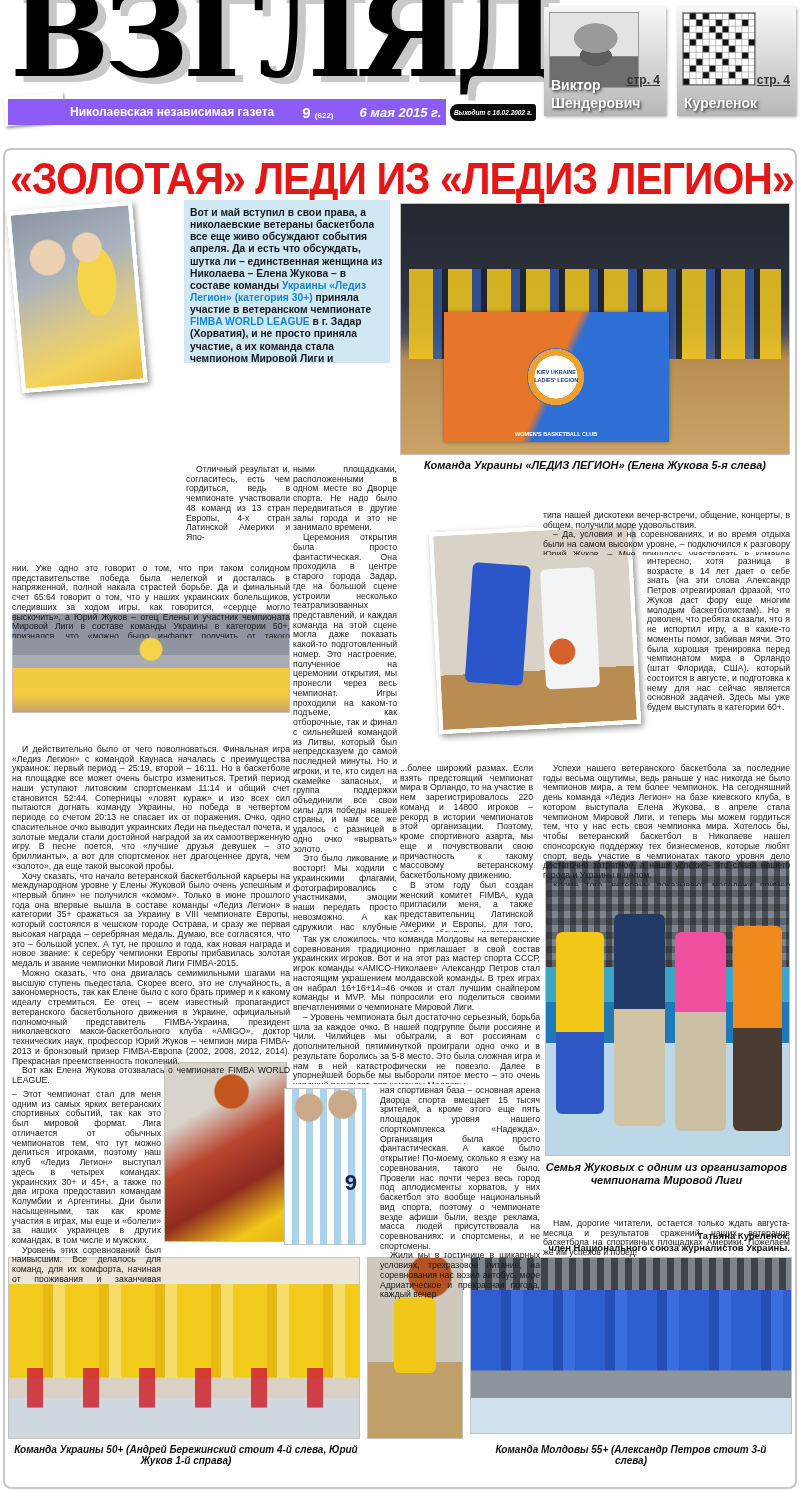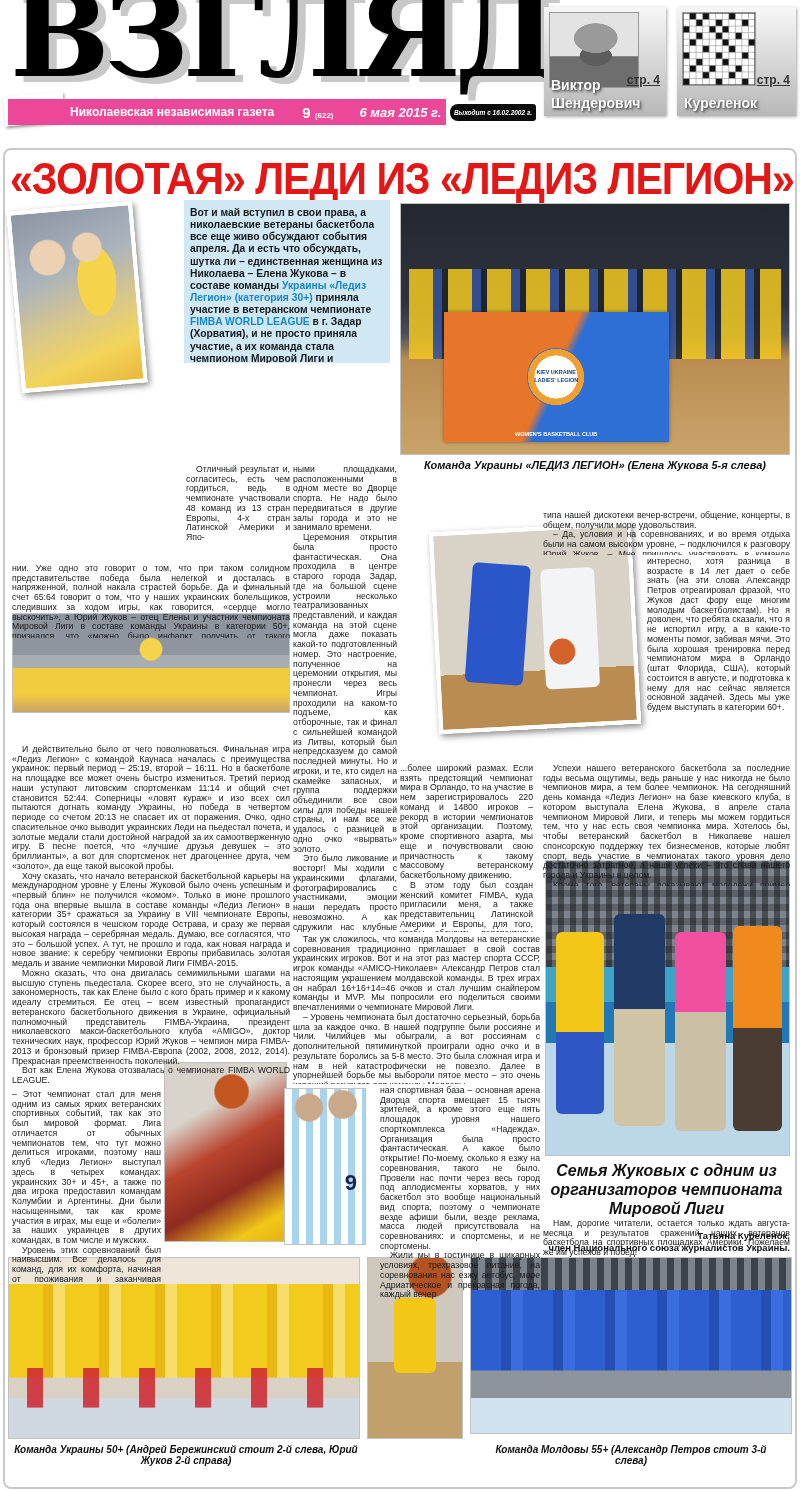--- a/index.html
+++ b/index.html
@@ -2,21 +2,21 @@
 <html><head>
 <meta charset="utf-8">
 <style>
   html,body{margin:0;padding:0;background:#dcdcdc;}
   .page{position:relative;width:800px;height:1490px;background:#fff;margin:0 auto;
         font-family:"Liberation Sans",sans-serif;color:#1a1a1a;overflow:hidden;padding-left:36px;}
   
   .masthead{position:absolute;left:10px;top:-24px;width:535px;height:125px;
             font-family:"DejaVu Serif",serif;font-weight:bold;font-size:118px;line-height:1;
             letter-spacing:-6px;color:#000;text-shadow:8px 6px 0 #c8c8c8;white-space:nowrap;}
-  .band{position:absolute;left:8px;top:99px;width:438px;height:26px;background:#ec4899;color:#fff;
+  .band{position:absolute;left:8px;top:99px;width:438px;height:26px;background:#8b5cf6;color:#fff;
         display:flex;align-items:center;}
   .band .paper-name{margin-left:62px;font-weight:bold;font-size:12px;}
   .band .issue{margin-left:28px;font-weight:bold;font-size:15px;}
   .band .issue small{font-size:8px;font-weight:bold;}
   .band .date{margin-left:26px;font-weight:bold;font-style:italic;font-size:13px;}
   .since-tag{position:absolute;left:450px;top:104px;width:86px;height:17px;background:#0b0b0b;color:#fff;
         font-size:6.5px;font-weight:bold;font-style:italic;display:flex;align-items:center;justify-content:center;
         border-radius:8px 3px 3px 8px;}
   .eyecard{position:absolute;left:4px;top:94px;width:60px;height:30px;background:#fff;
         box-shadow:1px 2px 3px #999;transform:rotate(-5deg);display:flex;align-items:center;justify-content:center;}
@@ -178,21 +178,21 @@
   <div class="ph" style="left:545px;top:860px;width:245px;height:296px;
        background:linear-gradient(#7d848d 0 36%,#3fa3c8 36% 48%,#2277b5 48% 62%,#bcd8e8 62% 100%);">
     <div style="position:absolute;left:0;top:0;width:100%;height:36%;
          background:repeating-linear-gradient(90deg,rgba(10,12,16,.45) 0 6px,transparent 6px 12px),
                     repeating-linear-gradient(0deg,rgba(0,0,0,.25) 0 7px,transparent 7px 14px);"></div>
     <div class="fig" style="left:4%;top:24%;width:20%;height:62%;background:linear-gradient(#f2c718 0 55%,#2e56c4 55% 100%);"></div>
     <div class="fig" style="left:28%;top:18%;width:21%;height:72%;background:linear-gradient(#223a66 0 45%,#cfc4a6 45% 100%);"></div>
     <div class="fig" style="left:53%;top:24%;width:21%;height:68%;background:linear-gradient(#f14fa0 0 40%,#cbbfa5 40% 100%);"></div>
     <div class="fig" style="left:77%;top:22%;width:20%;height:70%;background:linear-gradient(#f08a1d 0 50%,#4a3c33 50% 100%);"></div>
   </div>
-  <div class="cap" style="left:543px;top:1161px;width:247px;font-size:16px;line-height:1.2;">Семья Жуковых с одним из организаторов чемпионата Мировой Лиги</div>
+  <div class="cap" style="left:543px;top:1161px;width:247px;font-size:11px;line-height:1.2;">Семья Жуковых с одним из организаторов чемпионата Мировой Лиги</div>
 
   <div class="ph" style="left:164px;top:1062px;width:123px;height:180px;
        background:radial-gradient(circle at 55% 16%,#c4561f 0 10%,transparent 11%),
                   linear-gradient(150deg,#d8d3cb 0 28%,#b9452e 48%,#8f2b20 68%,#f2c718 88%,#e3b213 100%);"></div>
 
   <div class="ph" style="left:284px;top:1088px;width:82px;height:157px;
        background:radial-gradient(circle at 30% 12%,#caa88a 0 9%,transparent 10%),
                   radial-gradient(circle at 72% 10%,#caa88a 0 9%,transparent 10%),
                   repeating-linear-gradient(90deg,#ffffff 0 7px,#a8d4ee 7px 14px);">
     <span style="position:absolute;right:8px;top:52%;font-weight:bold;font-size:22px;color:#16254e;">9</span>
@@ -205,21 +205,21 @@
   <div class="ph" style="left:367px;top:1257px;width:96px;height:182px;
        background:radial-gradient(circle at 66% 10%,#b35322 0 12%,transparent 13%),
                   linear-gradient(#cfc9bd 0 58%,#c2a06b 58% 100%);">
     <div class="fig" style="left:28%;top:22%;width:44%;height:42%;background:#f2c718;"></div>
   </div>
   <div class="ph" style="left:470px;top:1257px;width:322px;height:177px;
        background:repeating-linear-gradient(90deg,#2d5fd0 0 30px,#244fb4 30px 40px,#3a6ede 40px 52px) 0 34%/100% 46% no-repeat,
                   repeating-linear-gradient(90deg,rgba(15,17,22,.5) 0 7px,rgba(150,155,160,.4) 7px 14px) 0 0/100% 34% no-repeat,
                   linear-gradient(#6c737c 0 34%,#8d949c 34% 80%,#cfe2ee 80% 100%);"></div>
 
-  <div class="cap" style="left:12px;top:1444px;width:348px;font-size:10px;">Команда Украины 50+ (Андрей Бережинский стоит 2-й слева, Юрий Жуков 2-й справа)</div>
+  <div class="cap" style="left:12px;top:1444px;width:348px;font-size:10px;">Команда Украины 50+ (Андрей Бережинский стоит 4-й слева, Юрий Жуков 1-й справа)</div>
   <div class="cap" style="left:480px;top:1444px;width:302px;font-size:10px;">Команда Молдовы 55+ (Александр Петров стоит 3-й слева)</div>
 
   <div class="txt" style="left:186px;top:437px;width:104px;height:97px;">
     <p>Отличный результат и, согласитесь, есть чем гордиться, ведь в чемпионате участвовали 48 команд из 13 стран Европы, 4-х стран Латинской Америки и Япо-</p>
   </div>
   <div class="txt" style="left:12px;top:536px;width:278px;height:74px;">
     <p class="noind">нии. Уже одно это говорит о том, что при таком солидном представительстве победа была нелегкой и досталась в напряженной, полной накала страстей борьбе. Да и финальный счет 65:64 говорит о том, что у наших украинских болельщиков, следивших за ходом игры, как говорится, «сердце могло выскочить», а Юрий Жуков – отец Елены и участник чемпионата Мировой Лиги в составе команды Украины в категории 50+, признался, что «можно было инфаркт получить от такого напряжения».</p>
   </div>
   <div class="txt" style="left:12px;top:717px;width:278px;height:341px;">
     <p>И действительно было от чего поволноваться. Финальная игра «Ледиз Легион» с командой Каунаса началась с преимущества украинок: первый период – 25:19, второй – 16:11. Но в баскетболе на площадке все может очень быстро измениться. Третий период наши уступают литовским спортсменкам 11:14 и общий счет становится 52:44. Соперницы «ловят кураж» и изо всех сил пытаются догнать команду Украины, но победа в четвертом периоде со счетом 20:13 не спасает их от поражения. Очко, одно спасительное очко выводит украинских Леди на пьедестал почета, и золотые медали стали достойной наградой за их самоотверженную игру. В песне поется, что «лучшие друзья девушек – это бриллианты», а вот для спортсменок нет драгоценнее друга, чем «золото», да еще такой высокой пробы.</p>
@@ -242,21 +242,21 @@
     <p class="noind">...более широкий размах. Если взять предстоящий чемпионат мира в Орландо, то на участие в нем зарегистрировалось 220 команд и 14800 игроков – рекорд в истории чемпионатов этой организации. Поэтому, кроме спортивного азарта, мы еще и почувствовали свою причастность к такому массовому ветеранскому баскетбольному движению.</p>
     <p>В этом году был создан женский комитет FIMBA, куда пригласили меня, а также представительниц Латинской Америки и Европы, для того, чтобы обсудить перспективы развития женского ветеранского баскетбольного движения. Все это будет служить идее здорового образа жизни, спортивного долголетия и международного дружеского общения.</p>
   </div>
   <div class="txt" style="left:293px;top:907px;width:247px;height:149px;">
     <p>Так уж сложилось, что команда Молдовы на ветеранские соревнования традиционно приглашает в свой состав украинских игроков. Вот и на этот раз мастер спорта СССР, игрок команды «AMICO-Николаев» Александр Петров стал настоящим украшением молдавской команды. В трех играх он набрал 16+16+14=46 очков и стал лучшим снайпером команды и MVP. Мы попросили его поделиться своими впечатлениями о чемпионате Мировой Лиги.</p>
     <p>– Уровень чемпионата был достаточно серьезный, борьба шла за каждое очко. В нашей подгруппе были россияне и Чили. Чилийцев мы обыграли, а вот россиянам с дополнительной пятиминуткой проиграли одно очко и в результате боролись за 5-8 место. Это была сложная игра и нам в ней катастрофически не повезло. Далее в упорнейшей борьбе мы выбороли пятое место – это очень хороший результат для команды Молдовы.</p>
 
   </div>
   <div class="txt" style="left:380px;top:1058px;width:160px;height:236px;">
     <p class="noind">ная спортивная база – основная арена Дворца спорта вмещает 15 тысяч зрителей, а кроме этого еще пять площадок уровня нашего спорткомплекса «Надежда». Организация была просто фантастическая. А какое было открытие! По-моему, сколько я езжу на соревнования, такого не было. Провели нас почти через весь город под аплодисменты хорватов, у них баскетбол это вообще национальный вид спорта, поэтому о чемпионате везде афиши были, везде реклама, масса людей присутствовала на соревнованиях: и спортсмены, и не спортсмены.</p>
-    <p>Жили мы в гостинице в шикарных условиях, трехразовое питание, на соревнования нас езжу автобус, море Адриатическое и прекрасная погода, каждый вечер</p>
+    <p>Жили мы в гостинице в шикарных условиях, трехразовое питание, на соревнования нас возил автобус, море Адриатическое и прекрасная погода, каждый вечер</p>
   </div>
 
   <div class="txt" style="left:543px;top:483px;width:247px;height:44px;">
     <p class="noind">типа нашей дискотеки вечер-встречи, общение, концерты, в общем, получили море удовольствия.</p>
     <p>– Да, условия и на соревнованиях, и во время отдыха были на самом высоком уровне, – подключился к разговору Юрий Жуков. – Мне пришлось участвовать в команде «юниоров» 50+, хочу отметить, что с молодежью играть</p>
   </div>
   <div class="txt" style="left:647px;top:529px;width:143px;height:204px;">
     <p class="noind">интересно, хотя разница в возрасте в 14 лет дает о себе знать (на эти слова Александр Петров отреагировал фразой, что Жуков даст фору еще многим молодым баскетболистам). Но я доволен, что ребята сказали, что я не испортил игру, а в какие-то моменты помог, забивая мячи. Это была хорошая тренировка перед чемпионатом мира в Орландо (штат Флорида, США), который состоится в августе, и подготовка к нему для нас сейчас является основной задачей. Здесь мы уже будем выступать в категории 60+.</p>
   </div>
   <div class="txt" style="left:543px;top:736px;width:247px;height:122px;">

